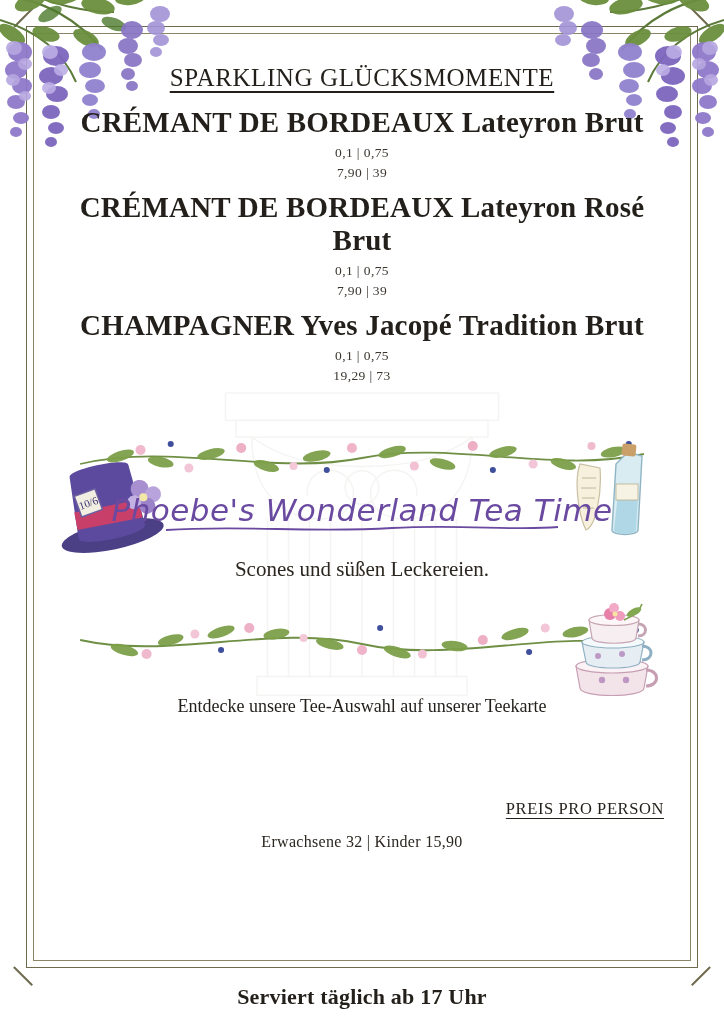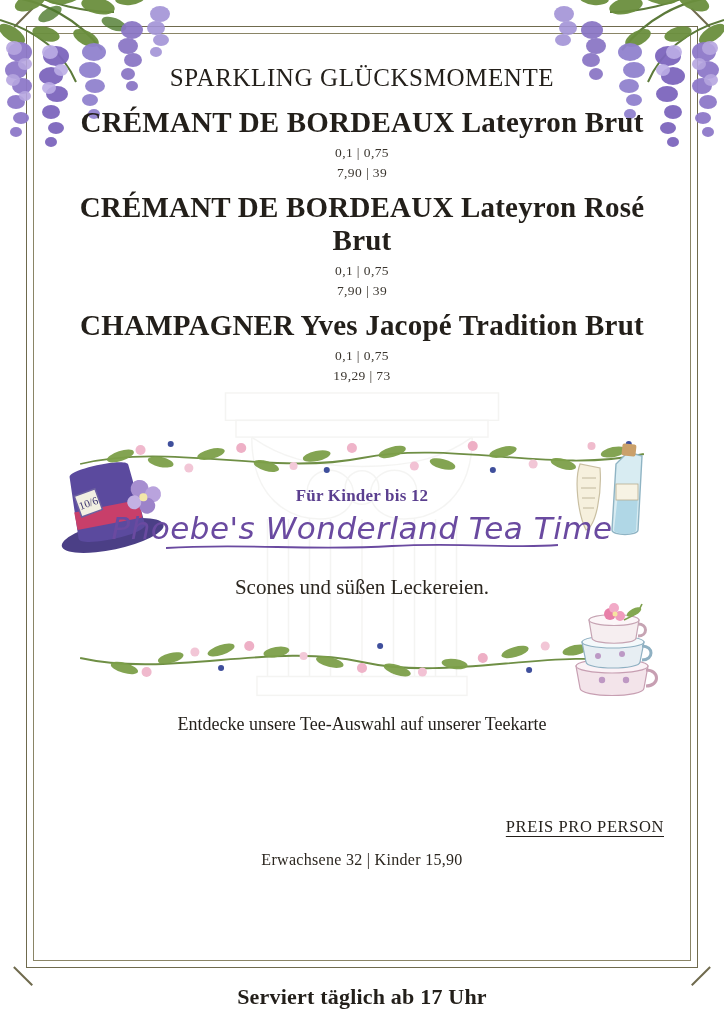--- a/index.html
+++ b/index.html
@@ -80,20 +80,21 @@
   .content {
     position: absolute;
     left: 60px; right: 60px; top: 56px;
     text-align: center;
   }
 
   .section-title {
     font-size: 25px;
     letter-spacing: 0.6px;
     font-weight: 400;
+    text-decoration: underline;
     text-underline-offset: 5px;
     margin: 8px 0 14px 0;
     color: #231f1a;
   }
 
   .wine-name {
     font-size: 29px;
     margin: 10px 0 6px 0;
     color: #231f1a;
     letter-spacing: 0.2px;
@@ -438,21 +439,20 @@
         <circle cx="410" cy="16" r="5" fill="#eeafc5"></circle>
         <circle cx="470" cy="34" r="4.5" fill="#f2c6d6"></circle>
         <circle cx="528" cy="16" r="4" fill="#f0bccd"></circle>
         <circle cx="110" cy="14" r="3" fill="#3f4f9c"></circle>
         <circle cx="265" cy="40" r="3" fill="#3f4f9c"></circle>
         <circle cx="430" cy="40" r="3" fill="#3f4f9c"></circle>
         <circle cx="565" cy="14" r="3" fill="#3f4f9c"></circle>
       </g>
     </svg>
 
-    <div class="kids-heading">Für Kinder bis 12</div>
 
     <div class="brand-script">Phoebe's Wonderland Tea Time</div>
     <svg class="brand-underline" viewBox="0 0 400 10" preserveAspectRatio="none">
       <path d="M4 6 C80 1 150 9 230 4 C300 0 350 7 396 3" stroke="#6a4aa0" stroke-width="1.8" fill="none"></path>
     </svg>
 
     <svg class="hat" viewBox="0 0 130 120">
       <g transform="rotate(-12 65 60)">
         <ellipse cx="64" cy="92" rx="52" ry="14" fill="#4b3f86"></ellipse>
         <path d="M30 88 L34 26 C34 18 94 18 94 26 L98 88 C98 98 30 98 30 88 Z" fill="#5b4a9e"></path>

